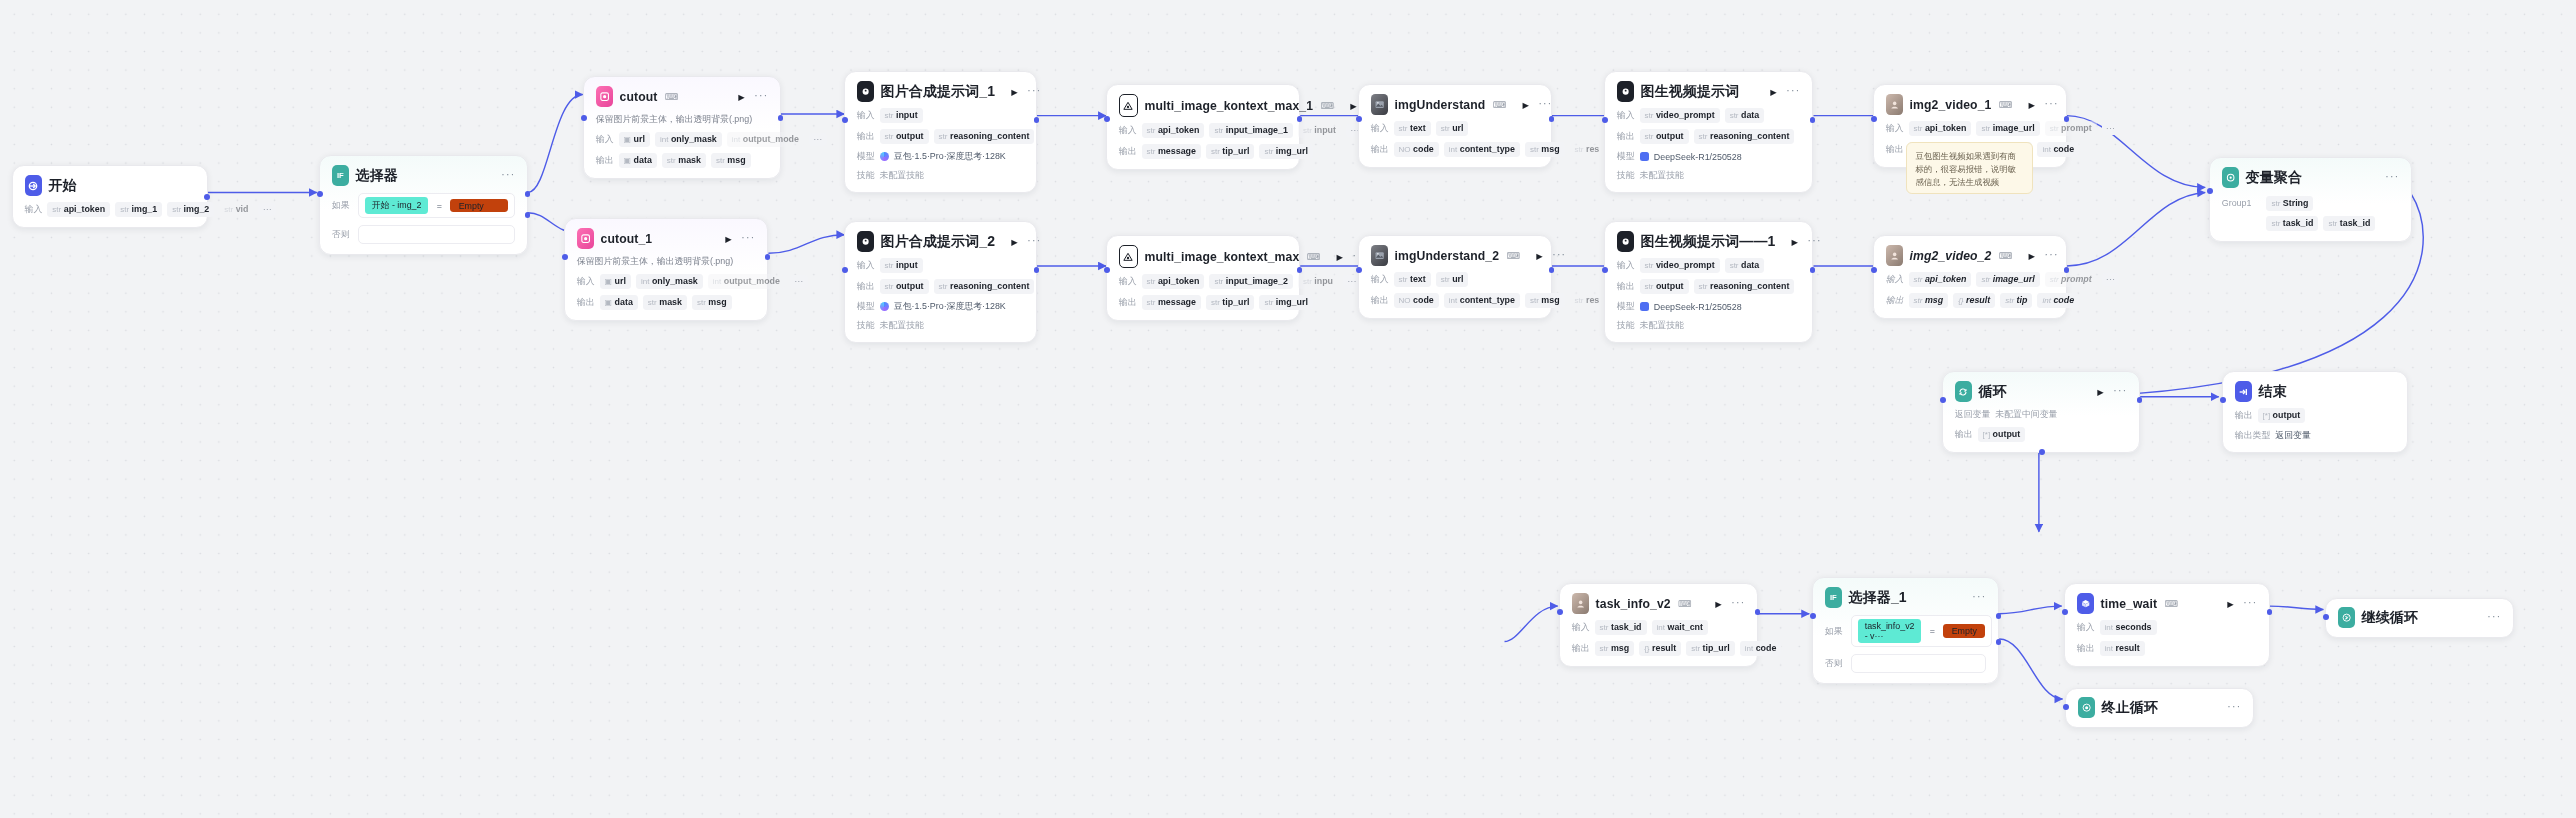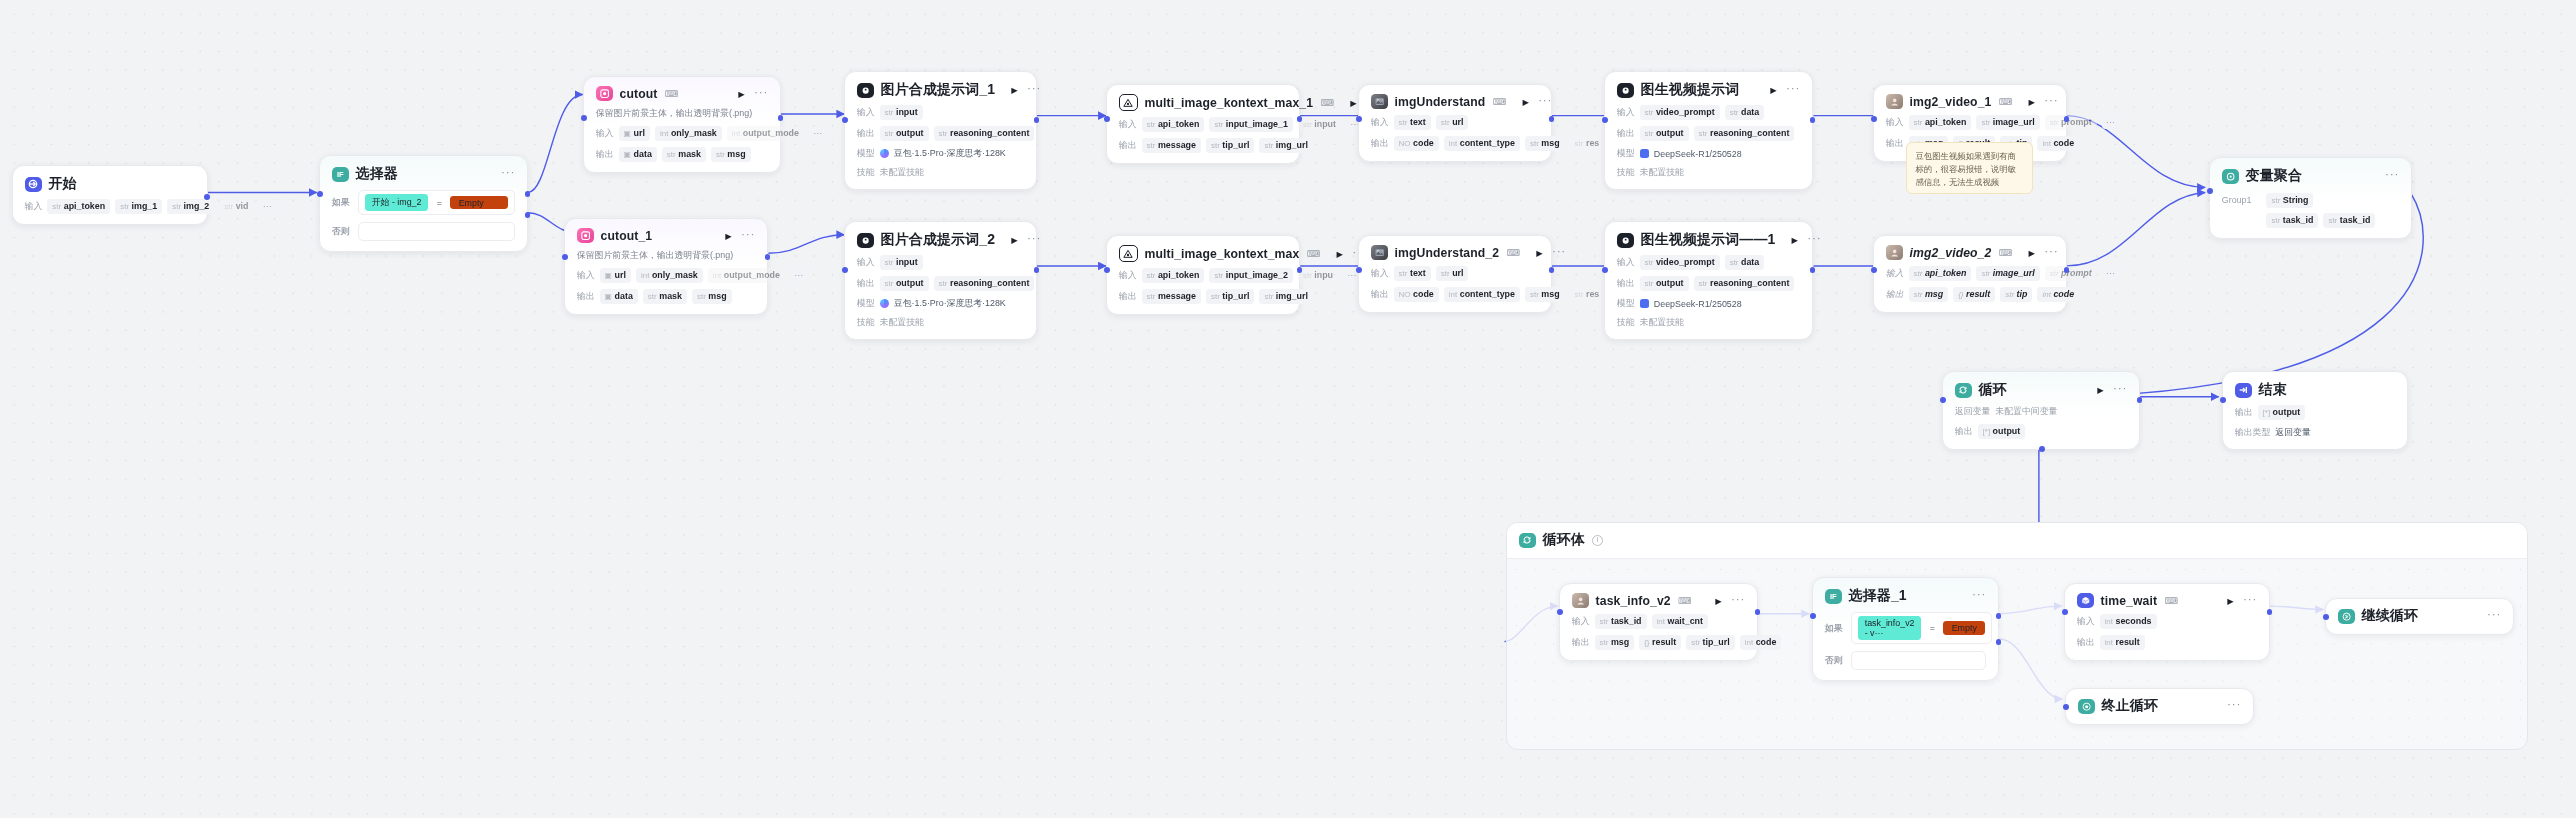--- a/index.html
+++ b/index.html
@@ -28,21 +28,21 @@
     box-shadow: 0 1.7px 5.9px rgba(20,24,40,.07);
     box-sizing: border-box;
     padding: 9.3px 11.8px 10px 11.8px;
   }
   .node.tinted { background: linear-gradient(180deg,#faf8ff 0%, #ffffff 52%); }
   .node.tinted-teal { background: linear-gradient(180deg,#f4fbfa 0%, #ffffff 55%); }
   .node.flat { padding-bottom: 9.3px; }
 
   .nhead { display:flex; align-items:center; gap:6.8px; }
   .nicon {
-    width: 17px; height: 15px; border-radius: 5px; flex: 0 0 17px;
+    width: 17px; height: 21px; border-radius: 5px; flex: 0 0 17px;
     display:flex; align-items:center; justify-content:center;
     font-size: 9.3px; color:#fff; font-weight:700; line-height:1;
   }
   .nicon svg { display:block; }
   .ntitle { font-size: 12.2px; color:#1d2129; font-weight:600; letter-spacing:0.1px; white-space:nowrap; }
   .ntitle.cn { font-weight:700; font-size:14px; }
   .nbadge { color:#9aa0ab; font-size:9.3px; margin-left:0.8px; }
   .nspacer { flex:1 1 auto; }
   .nrun { color:#1d2129; font-size:8.4px; line-height:1; padding:0 2.5px; }
   .ndots { color:#86909c; font-size:11.8px; letter-spacing:0.8px; line-height:6.8px; padding-bottom:3.4px; }
@@ -60,21 +60,21 @@
   .chip.ghost { opacity:.45; }
   .more { color:#9aa0ab; font-size:9.3px; background:#f2f3f6; border-radius:3.4px; padding:0.8px 4.2px; line-height:11px;}
   .plain { font-size:8.9px; color:#9aa0ab;text-align:right; }
   .plain.dark { color:#4e5969; }
 
   
   .mdot { width:9.3px; height:9.3px; border-radius:50%; display:inline-block; }
 
   
   .sel-row { display:flex; align-items:center; gap:7.6px; margin-top:6.8px; }
-  .sel-lab { font-size:8.9px; color:#9aa0ab; flex:0 0 18.6px;font-weight:bold; }
+  .sel-lab { font-size:8.9px; color:#9aa0ab; flex:0 0 18.6px; }
   .sel-box {
     flex:1 1 auto; display:flex; align-items:center; gap:8.4px;
     background:#fff; border:0.8px solid #ececf1; border-radius:5px;
     padding:3.4px 5.9px; min-height:15px;
   }
   .sel-var { background:#5eead4; border-radius:3.4px; padding:1.7px 6.8px; font-size:8.9px; color:#1d2129; }
   .sel-op  { font-size:8.9px; color:#4e5969; }
   .sel-val { background:#c2410c; border-radius:3.4px; padding:1.7px 8.4px; font-size:8.9px; color:#1d2129; flex:1 1 auto;}
   .sel-empty { background:#fff; border:0.8px solid #ececf1; border-radius:5px; height:17px; flex:1 1 auto; }
 
@@ -902,34 +902,20 @@
           <span>output</span>
         </span>
     </div>
     <div class="nrow">
       <span class="nlabel">输出类型</span>
       <span class="plain dark">返回变量</span>
     </div>
     <span class="port" style="left:-3.4px; top:25px;"></span>
   </div>
 
-  <div class="group" style="left:1506px; top:522px; width:1022px; height:228px;">
-    <div class="group-head">
-      <span class="nicon" style="background:#3cada0;">
-        <svg width="10" height="10" viewBox="0 0 12 12">
-            <path d="M2.4 6 A3.6 3.6 0 0 1 9.3 4.6" fill="none" stroke="#fff" stroke-width="1.3"></path>
-            <path d="M9.6 6 A3.6 3.6 0 0 1 2.7 7.4" fill="none" stroke="#fff" stroke-width="1.3"></path>
-            <path d="M9.6 2.6 L9.6 4.9 L7.4 4.9" fill="none" stroke="#fff" stroke-width="1.2"></path>
-            <path d="M2.4 9.4 L2.4 7.1 L4.6 7.1" fill="none" stroke="#fff" stroke-width="1.2"></path>
-          </svg>
-      </span>
-      <span class="ntitle cn">循环体</span>
-      <span class="ginfo">i</span>
-    </div>
-  </div>
 
   <div class="node" style="left:1559px; top:583px; width:199px;">
     <div class="nhead">
       <span class="nicon" style="background:linear-gradient(135deg,#cdb9ad,#8a7a70); border-radius:4.2px;">
         <svg width="9.3" height="9.3" viewBox="0 0 11 11">
             <circle cx="5.5" cy="4" r="2.1" fill="#f2e4dc"></circle>
             <path d="M1.6 10.2 C2.2 7.2 8.8 7.2 9.4 10.2 Z" fill="#f2e4dc"></path>
           </svg>
       </span>
       <span class="ntitle">task_info_v2</span>

